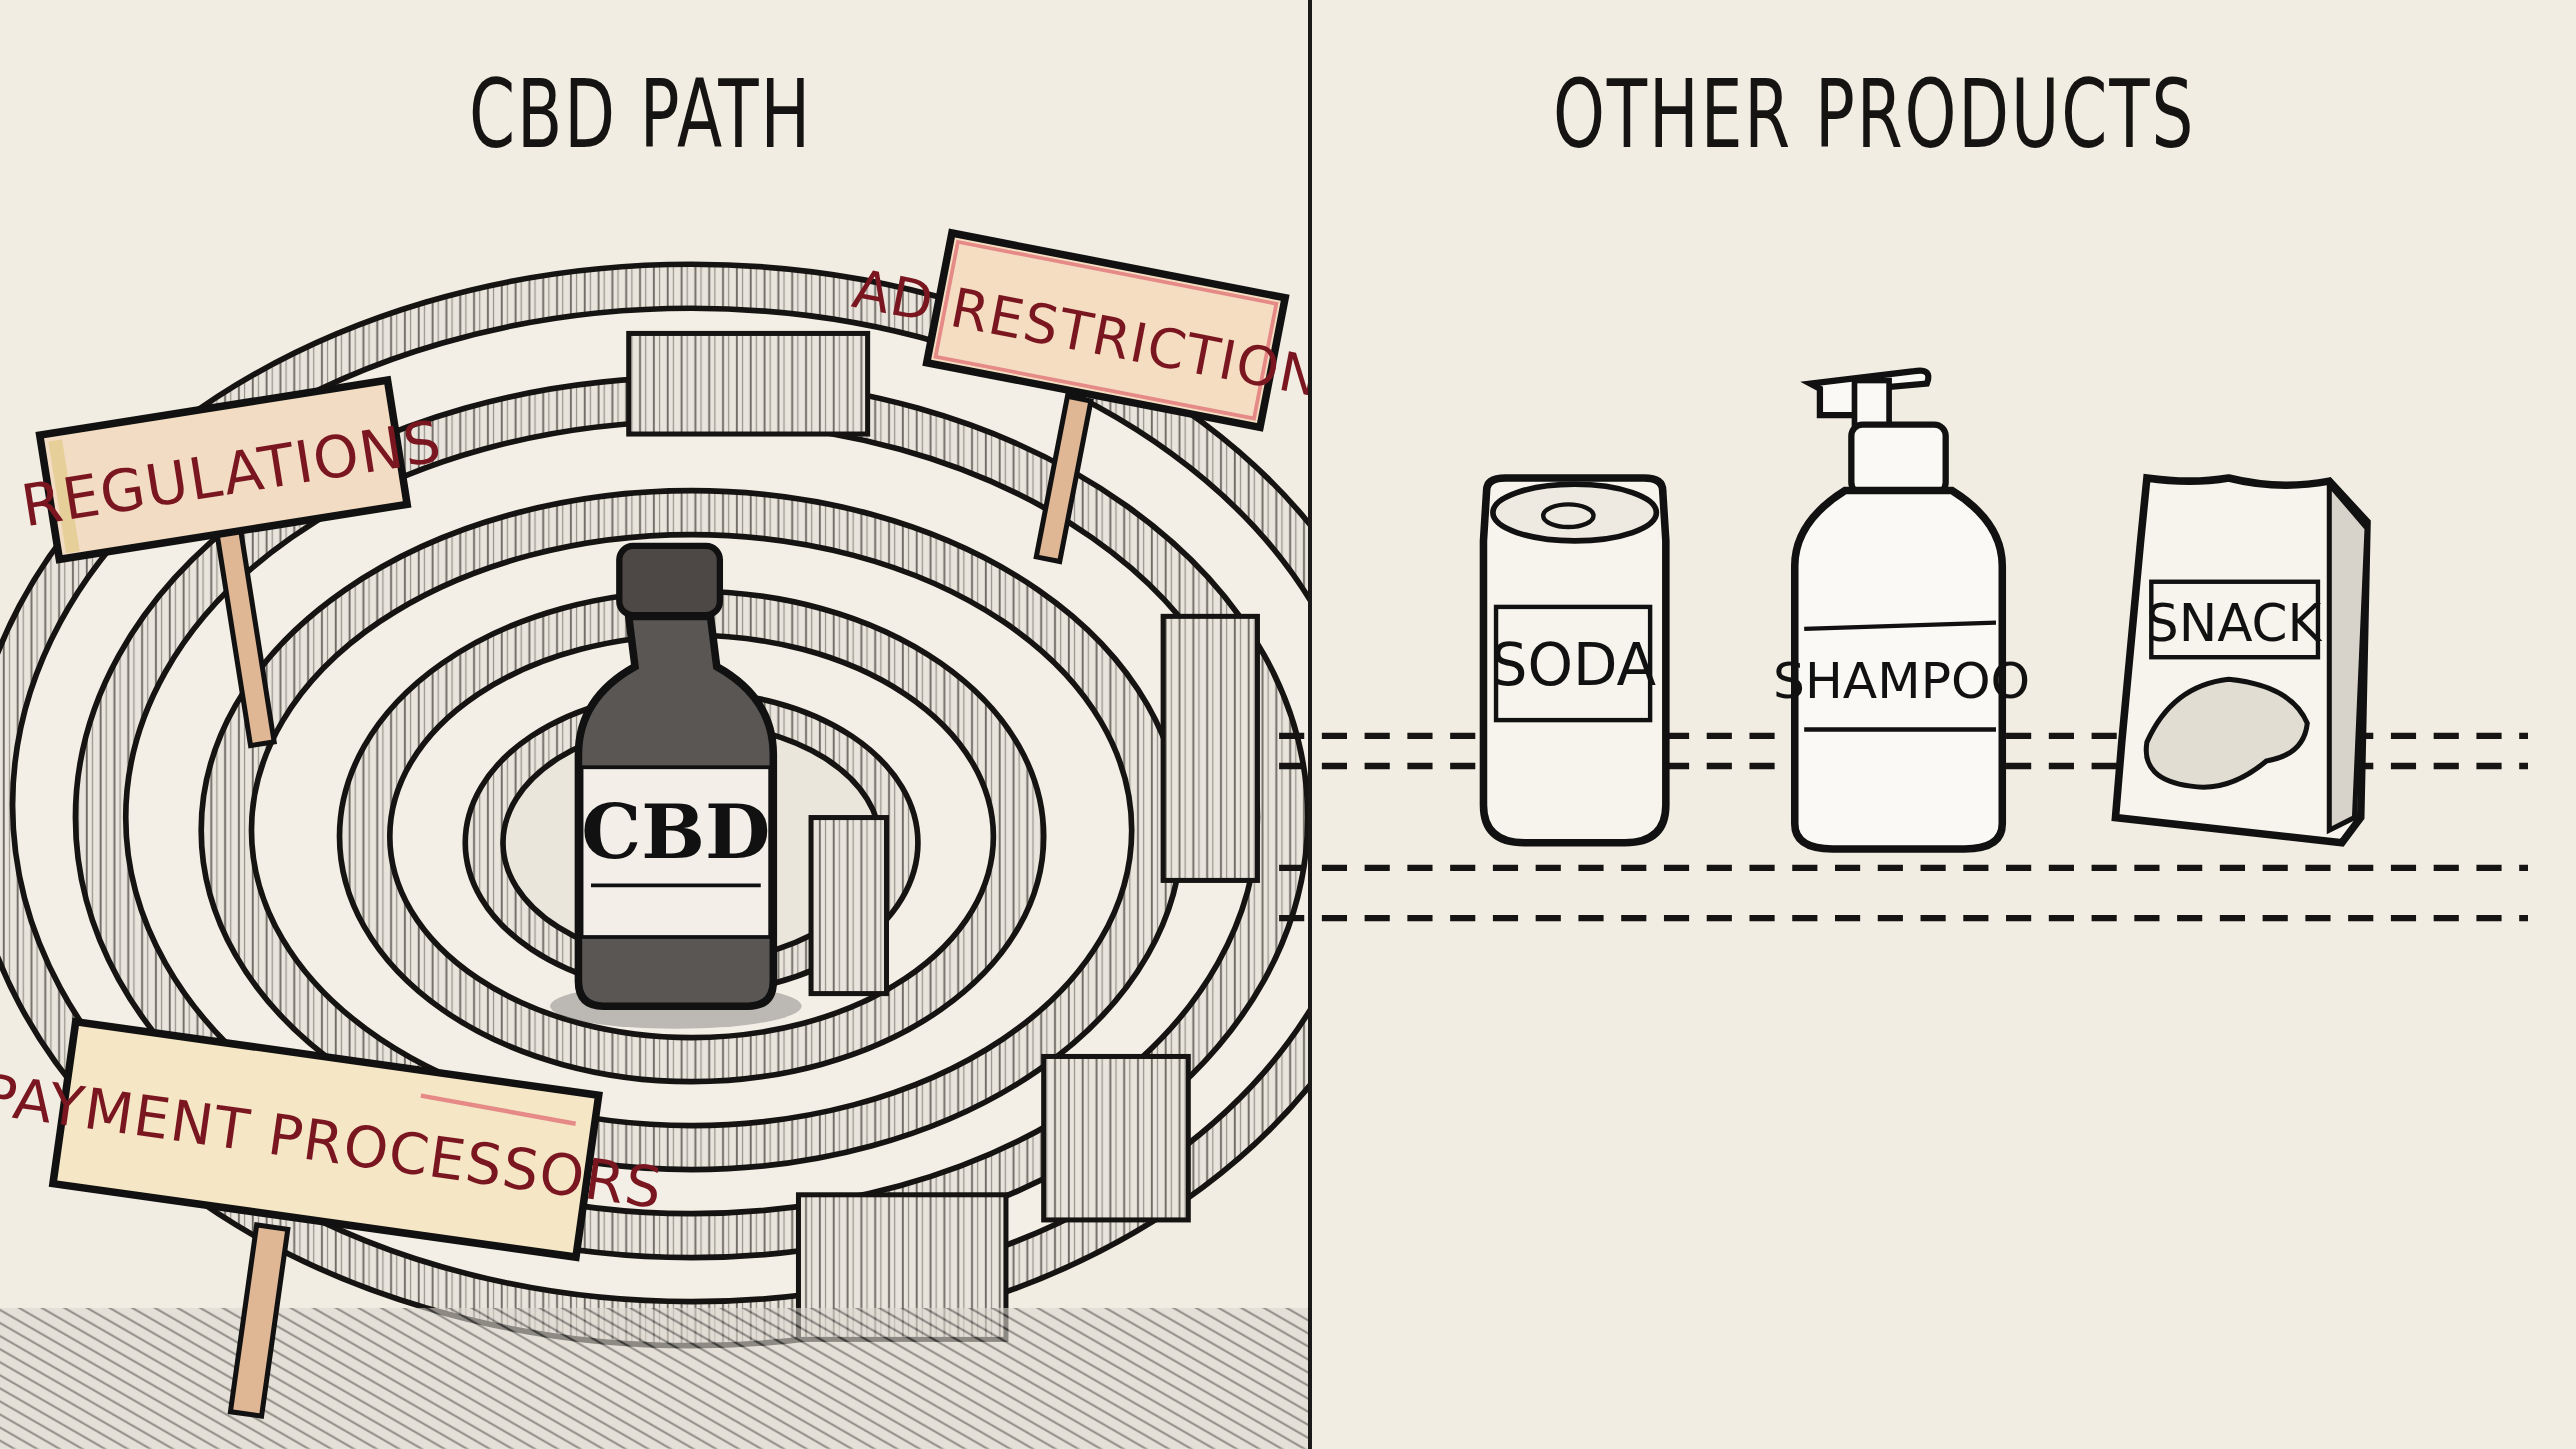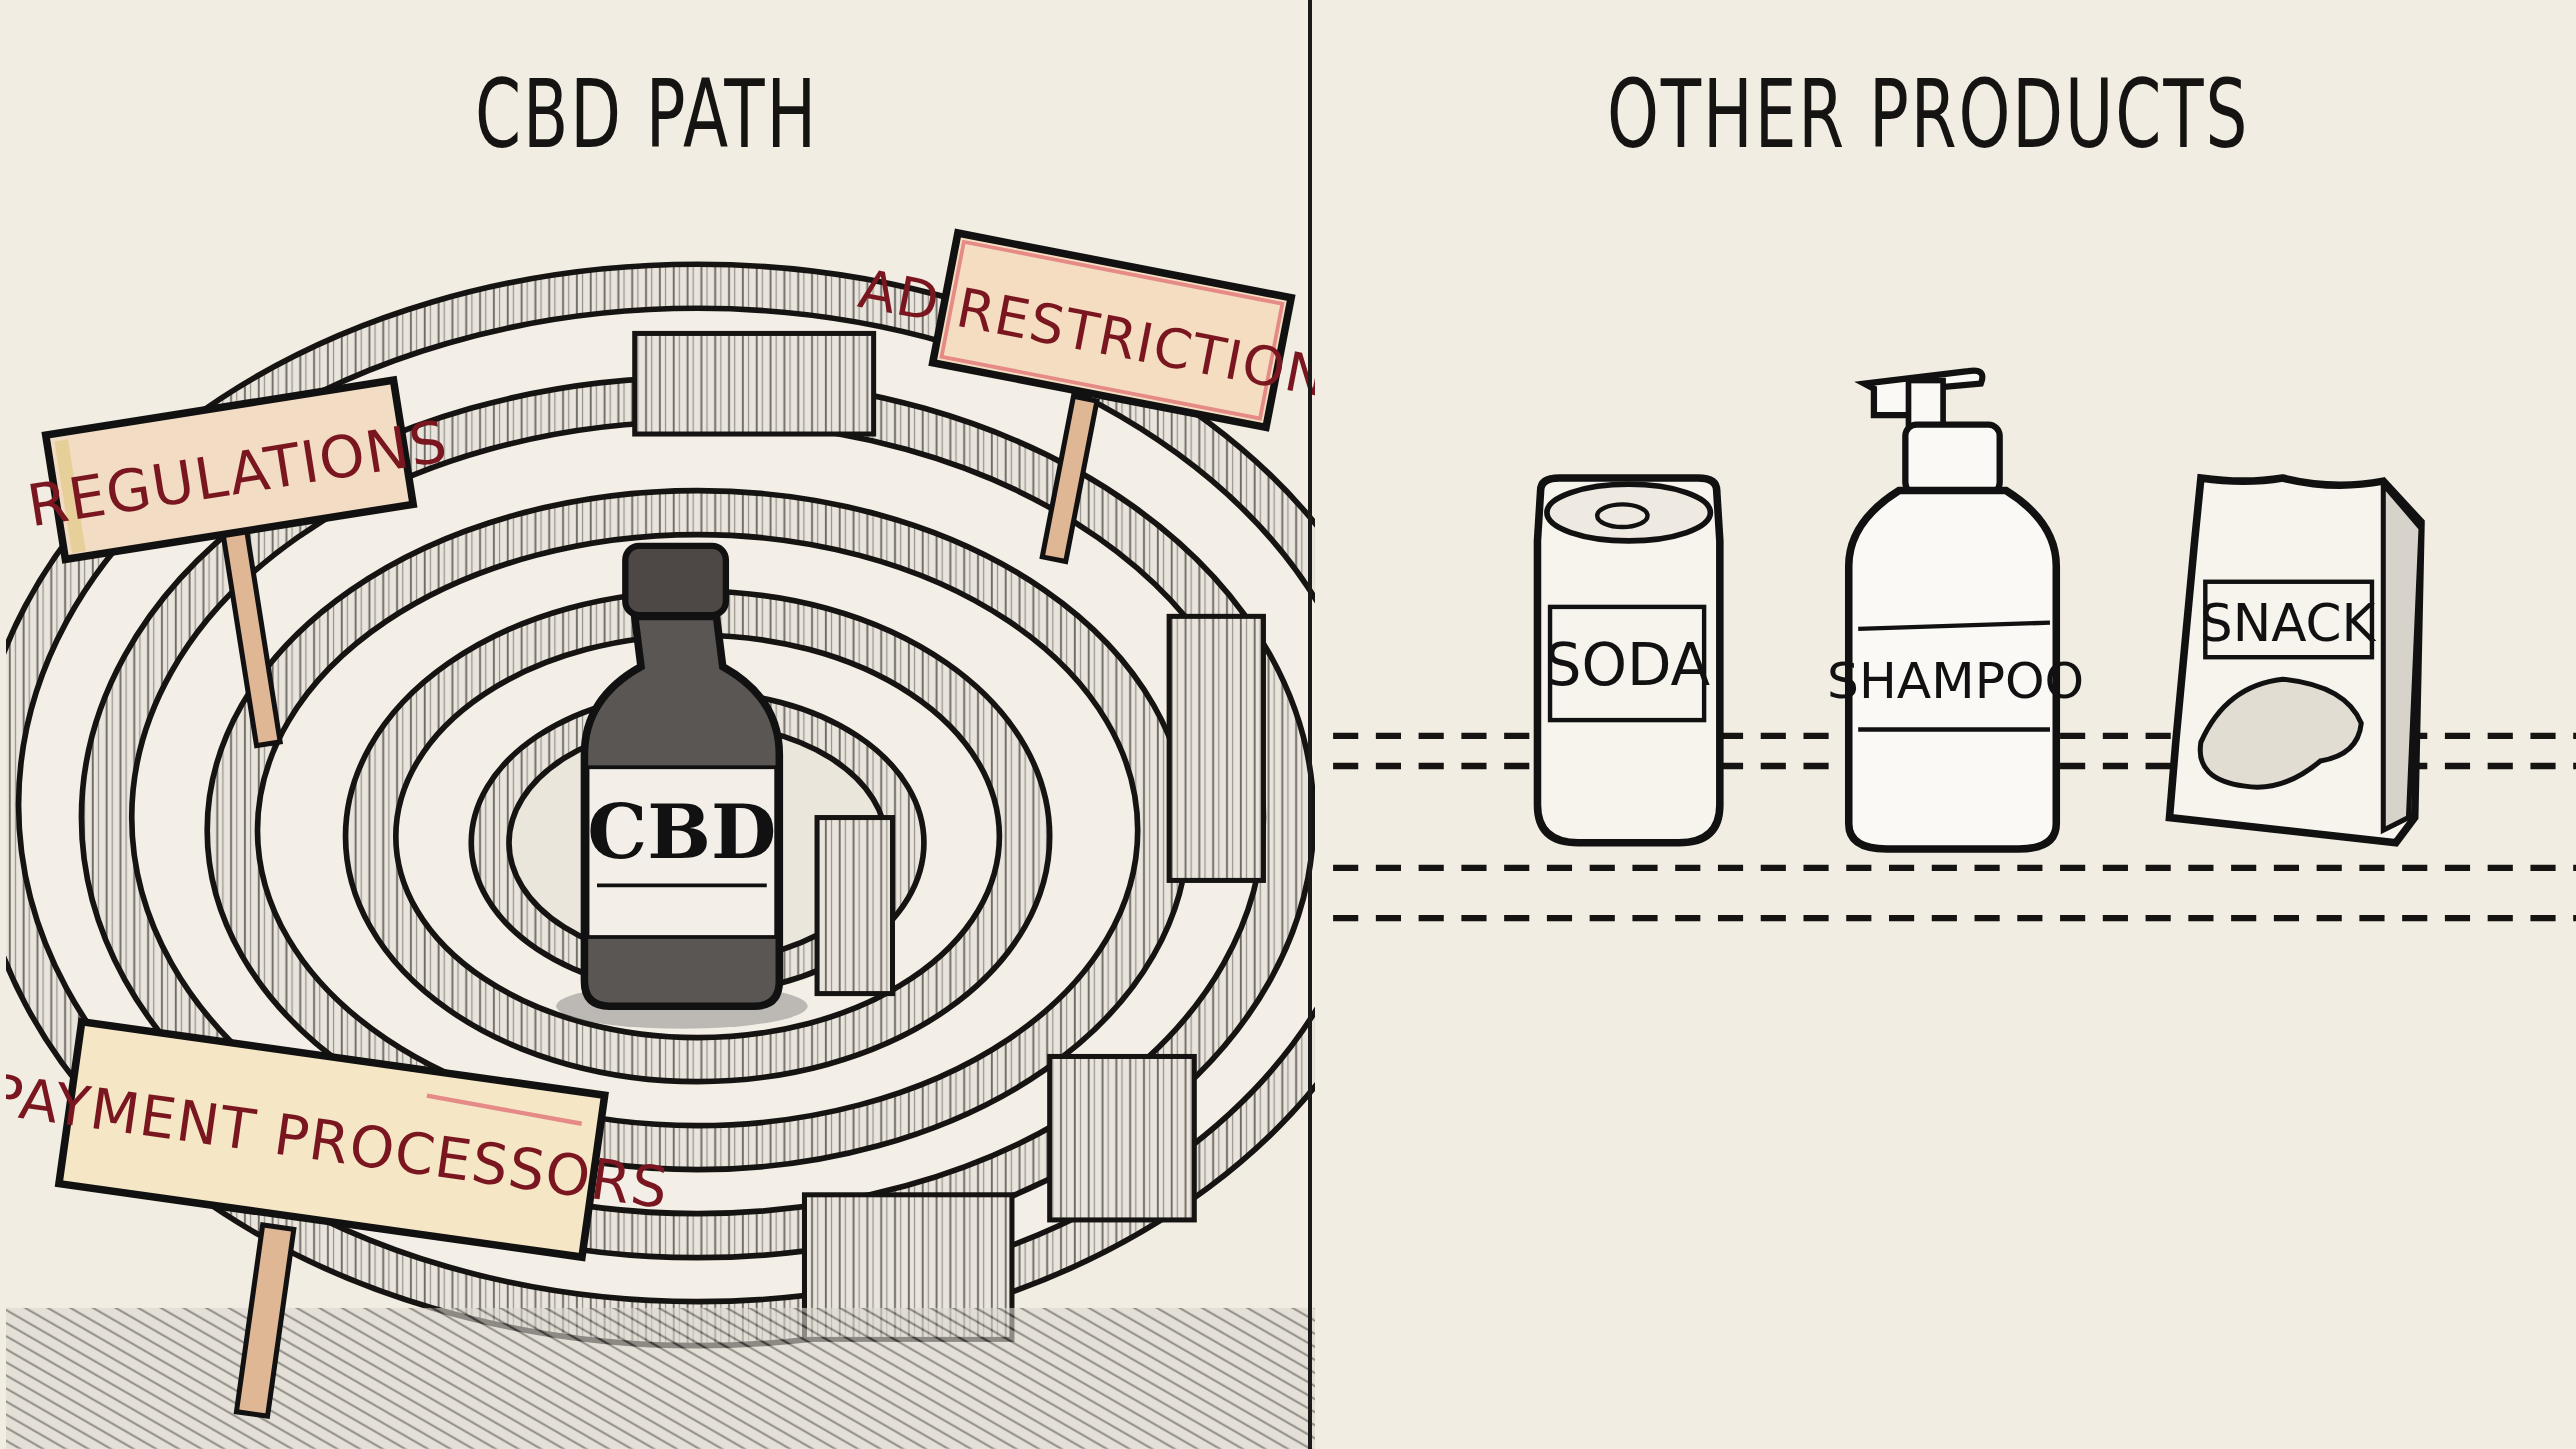--- a/index.html
+++ b/index.html
@@ -2,23 +2,23 @@
 <html style="font-size:10px"><head>
 <meta charset="utf-8">
 <style>
   html, body { margin:0; padding:0; }
   body {
     width:2576px; height:1449px; overflow:hidden;
     background:#f2ede2;
     font-family:"DejaVu Sans", sans-serif;
     position:relative;
   }
-  .panel { position:absolute; top:0; height:1449px;margin-left:6px; }
+  .panel { position:absolute; top:0; height:1449px; }
   #left { left:0; width:1309px; }
-  #right { left:1312px; width:1264px; }
+  #right { left:1264px; width:1264px; }
   .divider { position:absolute; left:1308px; top:0; width:3.8px; height:1449px; background:#1c1a18; }
   .title {
     position:absolute; top:60px; font-family:"DejaVu Sans Condensed","DejaVu Sans", sans-serif;
     font-size:94px; letter-spacing:2.5px; color:#161412; transform:scaleX(0.78); transform-origin:left top;
     white-space:nowrap;
   }
   #left-title { left:469px; }
   #right-title { left:1601px; }
   svg { position:absolute; left:0; top:0; }
   .sign-text {

